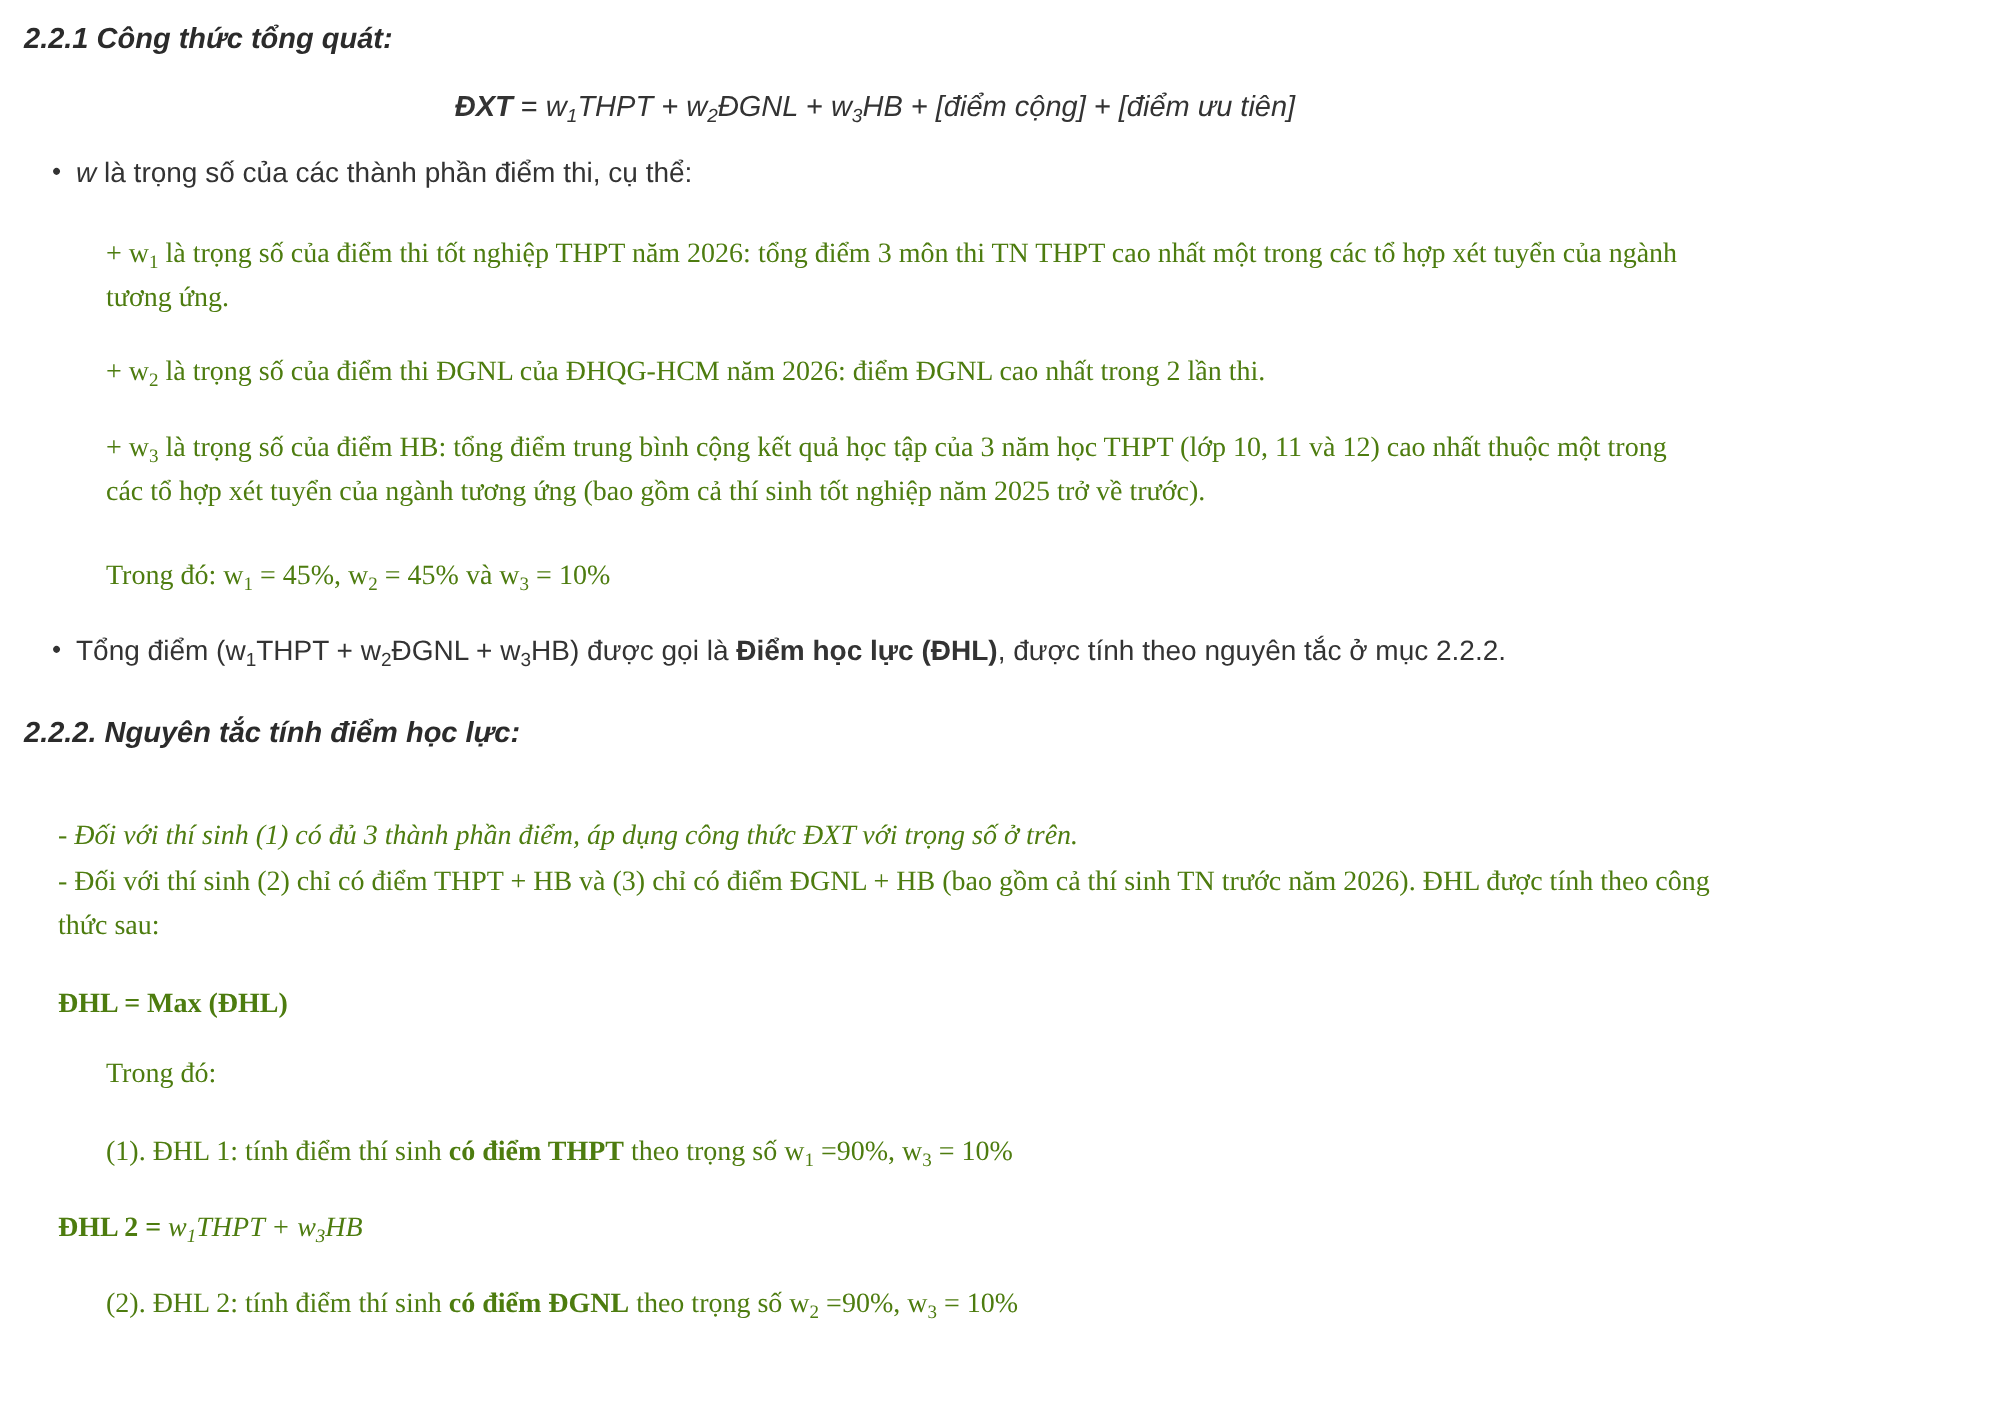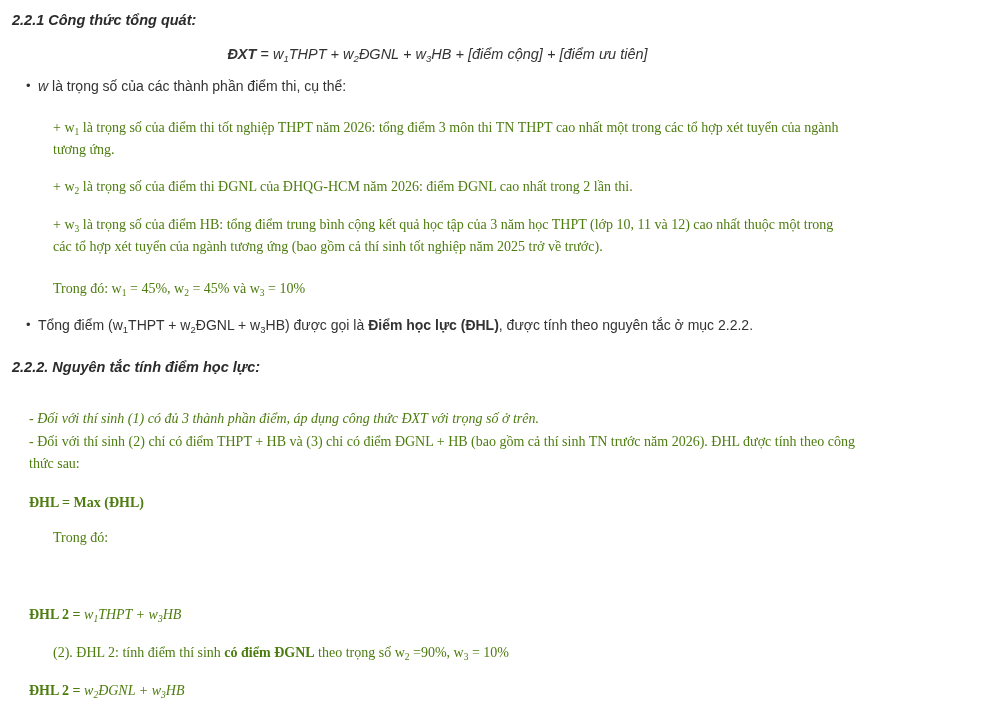--- a/index.html
+++ b/index.html
@@ -139,26 +139,26 @@
   <div class="heading h-222">2.2.2. Nguyên tắc tính điểm học lực:</div>
 
   <div class="para p-doivoi1">- Đối với thí sinh (1) có đủ 3 thành phần điểm, áp dụng công thức ĐXT với trọng số ở trên.</div>
 
   <div class="para p-doivoi2">- Đối với thí sinh (2) chỉ có điểm THPT + HB và  (3) chỉ có điểm ĐGNL + HB (bao gồm cả thí sinh TN trước năm 2026). ĐHL được tính theo công thức sau:</div>
 
   <div class="para p-dhlmax">ĐHL = Max (ĐHL)</div>
 
   <div class="para p-trongdo2">Trong đó:</div>
 
+  <div class="para p-dhl1">
+    (1).  ĐHL 1: tính điểm thí sinh <b>có điểm THPT</b> theo trọng số w<sub>1</sub> =90%, w<sub>3</sub> = 10%
+  </div>
 
   <div class="para p-dhl1f">
     <b>ĐHL 2 = </b><span class="ital">w<sub>1</sub>THPT + w<sub>3</sub>HB</span>
   </div>
 
   <div class="para p-dhl2">
     (2). ĐHL 2: tính điểm thí sinh <b>có điểm ĐGNL</b> theo trọng số w<sub>2</sub> =90%, w<sub>3</sub> = 10%
   </div>
 
-  <div class="para p-dhl2f">
-    <b>ĐHL 2 = </b><span class="ital">w<sub>2</sub>ĐGNL + w<sub>3</sub>HB</span>
-  </div>
 
 </div>
 
 </body></html>

